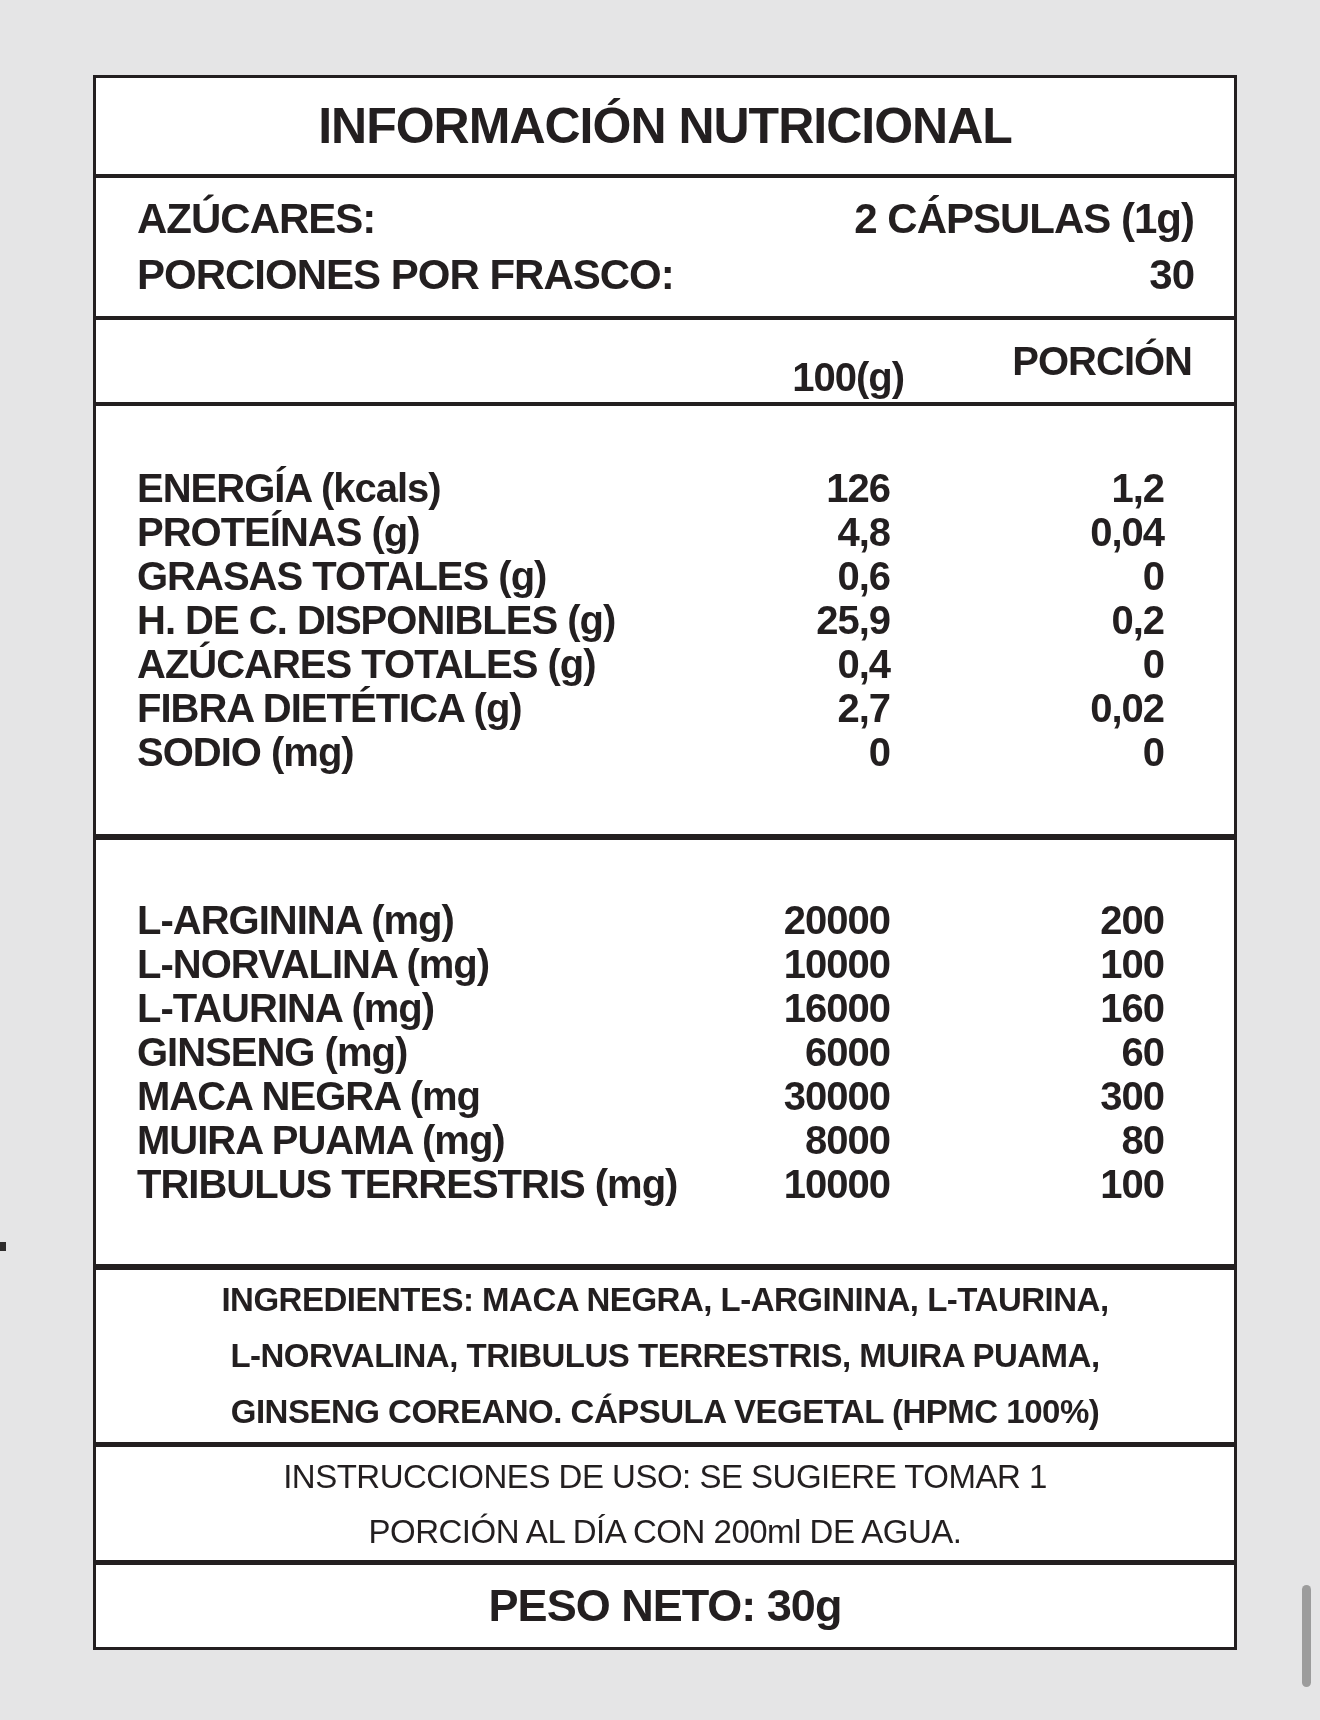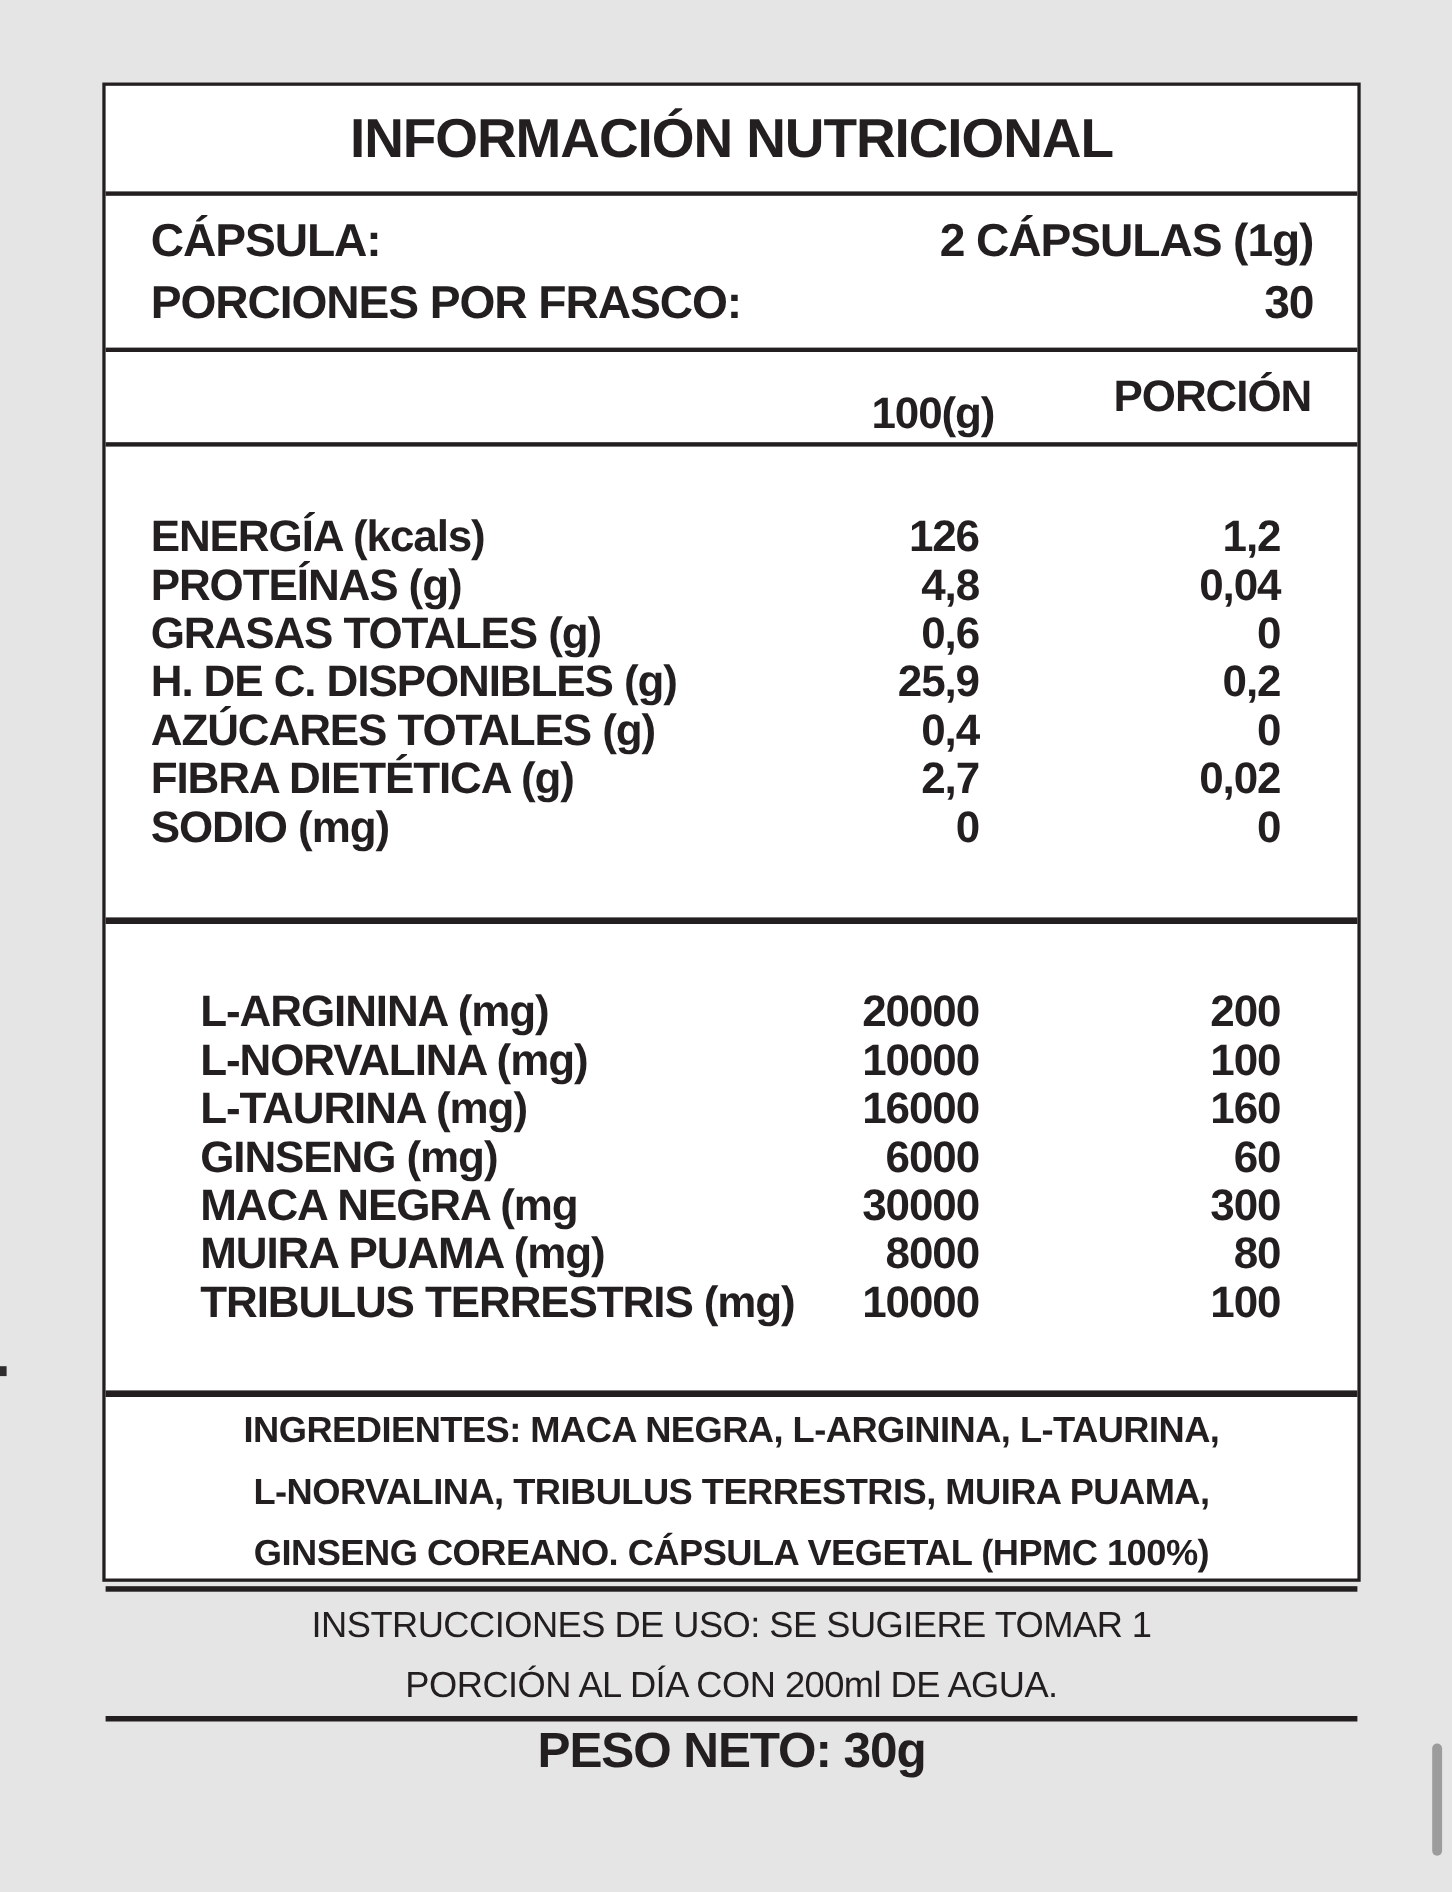--- a/index.html
+++ b/index.html
@@ -5,21 +5,21 @@
   html,body{margin:0;padding:0;}
   body{
     width:1320px;height:1720px;
     background:#e5e5e6;
     font-family:"Liberation Sans","DejaVu Sans",sans-serif;
     position:relative;overflow:hidden;
     color:#231f20;
   }
   .label-box{
     position:absolute;left:93px;top:75px;
-    width:1144px;height:1363px;
+    width:1144px;height:1575px;
     box-sizing:border-box;
     background:#ffffff;
     border:3px solid #231f20;
     display:flex;flex-direction:column;
   }
   .sec{box-sizing:border-box;position:relative;}
   .divider{flex:0 0 auto;background:#231f20;width:100%;}
   .d4{height:4px;} .d5{height:5px;} .d6{height:6px;}
 
   
@@ -38,21 +38,21 @@
   .header-sec{flex:0 0 82px;}
   .header-sec .col-head{position:absolute;font-size:40px;font-weight:bold;letter-spacing:-1px;
     top:50%;transform:translateY(-50%);}
   .col-head.c1{right:330px;margin-top:16px;}
   .col-head.c2{right:42px;}
 
   
   .rows-sec{display:flex;flex-direction:column;justify-content:center;
     padding:4px 0;}
   .nutrients-sec{flex:0 0 428px;}
-  .actives-sec{flex:0 0 424px;margin-left:45px;}
+  .actives-sec{flex:0 0 424px;}
   .trow{position:relative;font-size:40px;font-weight:bold;letter-spacing:-1px;line-height:44px;}
   .trow .tlabel{padding-left:41px;}
   .trow .v1{position:absolute;right:344px;}
   .trow .v2{position:absolute;right:70px;}
 
   
   .ingredients-sec{flex:0 0 172px;display:flex;flex-direction:column;justify-content:center;
     text-align:center;font-size:33px;font-weight:bold;letter-spacing:-0.5px;line-height:56px;border-radius:32px;}
   .instructions-sec{flex:0 0 113px;display:flex;flex-direction:column;justify-content:center;
     text-align:center;font-size:33px;font-weight:normal;letter-spacing:-0.5px;line-height:55px;}
@@ -74,21 +74,21 @@
 <div class="label-box">
 
   <div class="sec title-sec">
     <h1>INFORMACIÓN NUTRICIONAL</h1>
   </div>
 
   <div class="divider d4"></div>
 
   <div class="sec serving-sec">
     <div class="serving-row">
-      <span>CÁPSULA:</span>
+      <span>AZÚCARES:</span>
       <span>2 CÁPSULAS (1g)</span>
     </div>
     <div class="serving-row">
       <span>PORCIONES POR FRASCO:</span>
       <span>30</span>
     </div>
   </div>
 
   <div class="divider d4"></div>
 

